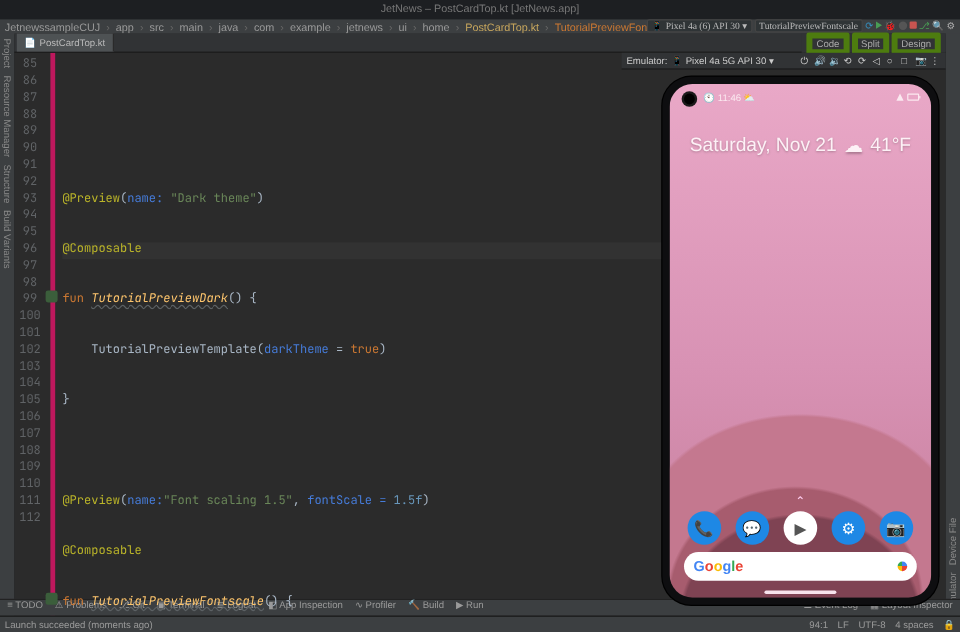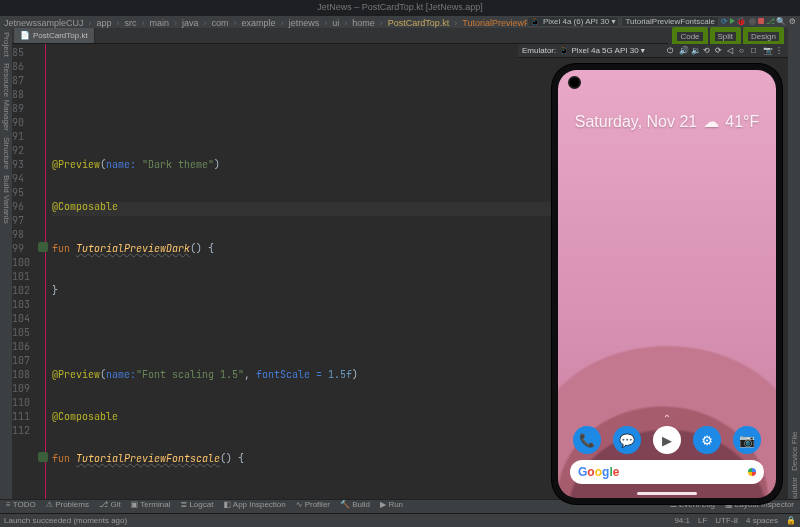--- a/index.html
+++ b/index.html
@@ -48,21 +48,21 @@
     padding:0 4px;font-size:9px;color:#999;
     border-bottom:1px solid #1a1a1a;
   }
   .crumb span.sep::before{content:"›";color:#666;margin:0 2px;}
   .crumb .fname{color:#c7a65d;}
   .crumb .fname2{color:#cc7832;}
   .topbar{
     position:absolute;top:14px;right:4px;height:14px;
     display:flex;align-items:center;gap:2px;font-size:8px;color:#aaa;
   }
-  .topbar .chip{background:#2f3436;border:1px solid #444;border-radius:2px;padding:0 3px;color:#bbb;}
+  .topbar .chip{background:#2f3436;border:1px solid #444;border-radius:2px;padding:0 3px;color:#bbb;font-family:Liberation Serif, serif;}
   .topbar .play{width:0;height:0;border-left:5px solid var(--accent-green);border-top:3px solid transparent;border-bottom:3px solid transparent;}
   .topbar .stop{width:6px;height:6px;background:#c75450;border-radius:1px;}
   .topbar .bug{color:#499c54;}
   .topbar .dot{width:7px;height:7px;border-radius:50%;background:#555;}
   .main{
     position:absolute;top:28px;bottom:14px;left:12px;right:12px;
     display:flex;
   }
   .leftgutter,.rightgutter{
     width:12px;position:absolute;top:28px;bottom:14px;
@@ -84,22 +84,22 @@
   }
   .tab{
     height:15px;padding:1px 6px;font-size:8px;color:#bbb;
     background:#3a3d3f;border-right:1px solid #2a2a2a;
     display:flex;align-items:center;gap:3px;
   }
   .tab.active{background:#4e5254;}
   .codewrap{flex:1;display:flex;overflow:hidden;font-family:"JetBrains Mono",Menlo,Consolas,monospace;font-size:10px;}
   .linenums{
     width:34px;background:var(--gutter-bg);color:var(--gutter-fg);
-    text-align:left;padding:2px 4px 2px 0;line-height:14px;
-    border-right:1px solid #be185d;white-space:pre;
+    text-align:center;padding:2px 4px 2px 0;line-height:14px;
+    border-right:4px solid #be185d;white-space:pre;
     position:relative;
   }
   .code{
     flex:1;padding:2px 6px;line-height:14px;white-space:pre;
     color:var(--text);position:relative;
   }
   .hl{position:absolute;left:0;right:0;height:14px;background:#323232;z-index:0;}
   .code > div{position:relative;z-index:1;}
   .kw{color:var(--kw);}
   .st{color:var(--string);}
@@ -304,20 +304,21 @@
 109
 110
 111
 112</div>
       <div class="code">
         <div class="hl" style="top:calc(2px + 14px*9)"></div>
         <div>&nbsp;</div>
         <div><span class="an">@Preview</span>(<span class="pr">name:</span> <span class="st">"Dark theme"</span>)</div>
         <div><span class="an">@Composable</span></div>
         <div style="position:relative"><span class="mark"></span><span class="kw">fun </span><span class="fn underline">TutorialPreviewDark</span><span>() {</span></div>
+        <div><span>    TutorialPreviewTemplate(</span><span class="pr">darkTheme</span><span> = </span><span class="kw">true</span><span>)</span></div>
         <div>}</div>
         <div>&nbsp;</div>
         <div><span class="an">@Preview</span>(<span class="pr">name:</span><span class="st">"Font scaling 1.5"</span><span>, </span><span class="pr">fontScale = </span><span class="nm">1.5f</span>)</div>
         <div><span class="an">@Composable</span></div>
         <div style="position:relative"><span class="mark"></span><span class="kw">fun </span><span class="fn underline">TutorialPreviewFontscale</span><span>() {</span></div>
         
         
         
         
         
@@ -333,20 +334,27 @@
         
         
         
         
       </div>
     </div>
 
     <div class="phone">
       <div class="screen">
         <div class="cam"></div>
+        <div class="pstat">
+          <span>🕙 <span>11:46</span> ⛅</span>
+          <span class="r">
+            <span class="tri"></span>
+            <span class="batt"></span>
+          </span>
+        </div>
         <div class="pdate">
           <span>Saturday, Nov 21</span>
             <span>☁</span>
             <span>41°F</span>
         </div>
         <div class="caret">⌃</div>
         <div class="dock">
           <div class="appico phoneico">📞</div>
           <div class="appico msg">💬</div>
           <div class="appico store">▶</div>

